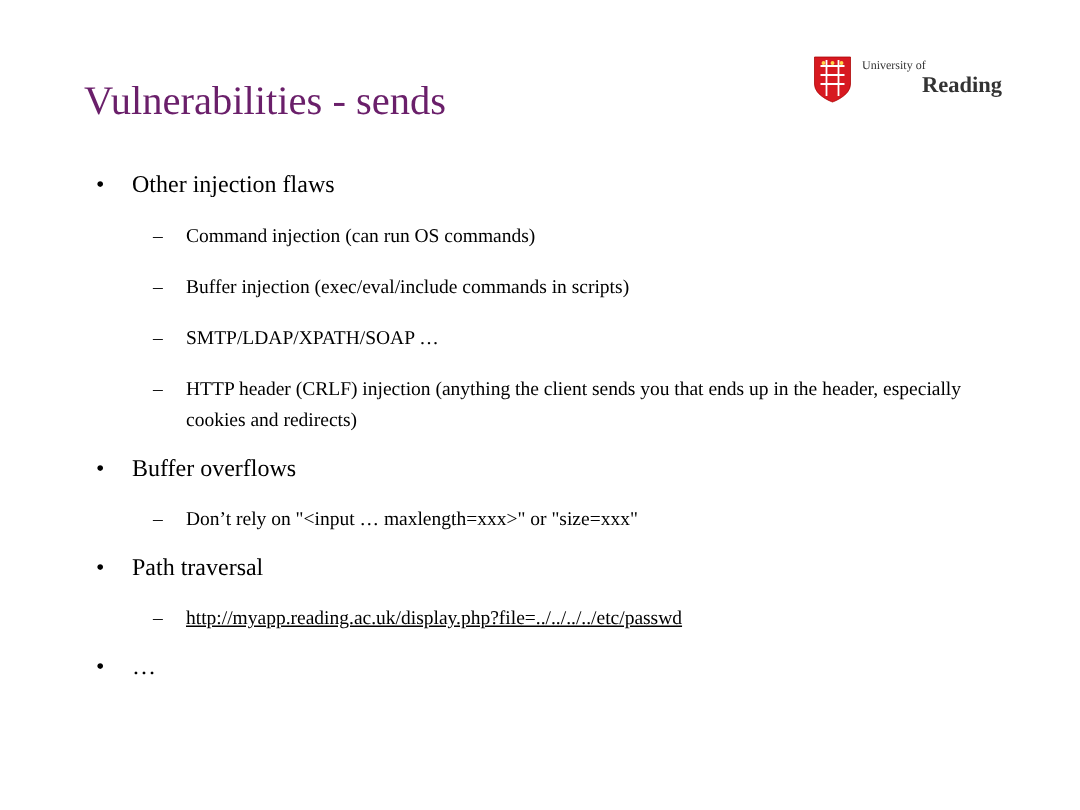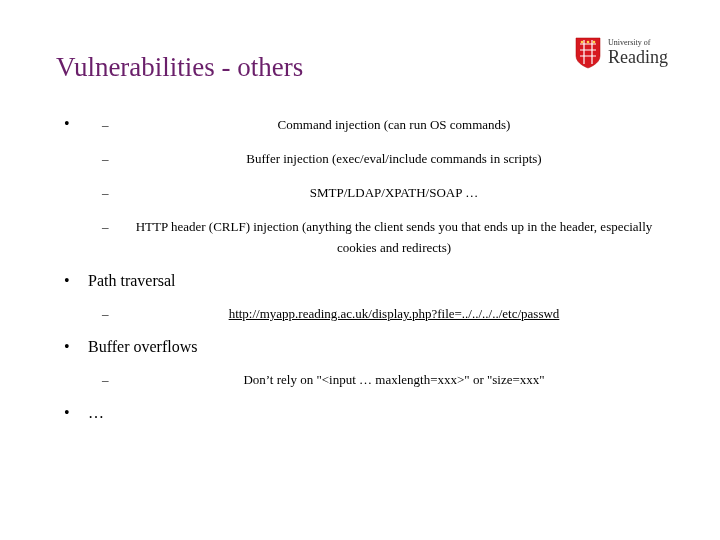--- a/index.html
+++ b/index.html
@@ -35,23 +35,24 @@
     font-family: Georgia, serif;
     font-size: 11px;
     line-height: 1.1;
     color: #333;
   }
   .logo .uni-text .small {
     font-size: 8px;
     display: block;
   }
   .logo .uni-text .big {
-    font-size: 18px;
-    font-weight: normal;
+    font-size: 15px;
+    font-weight: bold;
     display: block;
+    margin-left: 40px;
   }
   h1.title {
     font-family: Georgia, 'Times New Roman', serif;
     font-weight: normal;
     font-size: 27px;
     color: #6a1f6a;
     margin: 0 0 32px 0;
   }
   ul.lvl1 {
     list-style: none;
@@ -75,21 +76,20 @@
     list-style: none;
     padding: 0;
     margin: 14px 0 6px 0;
   }
   ul.lvl2 > li {
     position: relative;
     padding-left: 36px;
     margin-bottom: 14px;
     font-size: 13px;
     line-height: 1.55;
-    text-align: center;
   }
   ul.lvl2 > li::before {
     content: "–";
     position: absolute;
     left: 14px;
     top: 0;
     font-size: 13px;
   }
   .link {
     text-decoration: underline;
@@ -109,48 +109,49 @@
       <circle cx="8" cy="6" r="1.3" fill="#ffd54a"></circle>
       <circle cx="14" cy="6" r="1.3" fill="#ffd54a"></circle>
       <circle cx="20" cy="6" r="1.3" fill="#ffd54a"></circle>
     </svg>
     <div class="uni-text">
       <span class="small">University of</span>
       <span class="big">Reading</span>
     </div>
   </div>
 
-  <h1 class="title">Vulnerabilities - others</h1>
+  <h1 class="title">Vulnerabilities - sends</h1>
 
   <ul class="lvl1">
 
     <li>
+      <span>Other injection flaws</span>
       <ul class="lvl2">
         <li>Command injection (can run OS commands)</li>
         <li>Buffer injection (exec/eval/include commands in scripts)</li>
         <li>SMTP/LDAP/XPATH/SOAP …</li>
         <li>HTTP header (CRLF) injection (anything the client sends you that ends up in the header, especially cookies and redirects)</li>
+      </ul>
+    </li>
+
+    <li>
+      <span>Buffer overflows</span>
+      <ul class="lvl2">
+        <li>Don’t rely on "&lt;input … maxlength=xxx&gt;" or "size=xxx"</li>
       </ul>
     </li>
 
     <li>
       <span>Path traversal</span>
       <ul class="lvl2">
         <li>
           <span class="link">http://myapp.reading.ac.uk/display.php?file=../../../../etc/passwd</span>
         </li>
       </ul>
     </li>
 
     <li>
-      <span>Buffer overflows</span>
-      <ul class="lvl2">
-        <li>Don’t rely on "&lt;input … maxlength=xxx&gt;" or "size=xxx"</li>
-      </ul>
-    </li>
-
-    <li>
       <span>…</span>
     </li>
 
   </ul>
 
 </div>
 
 </body></html>

